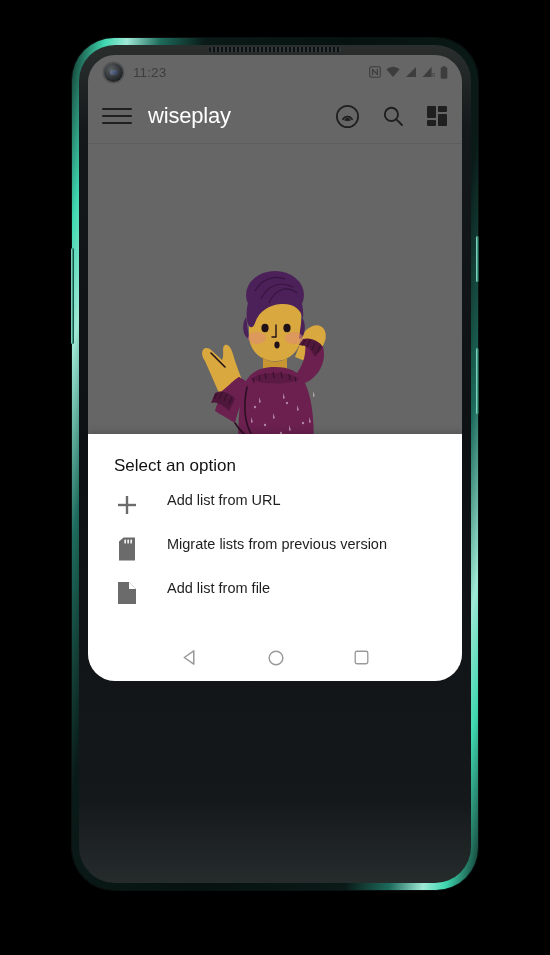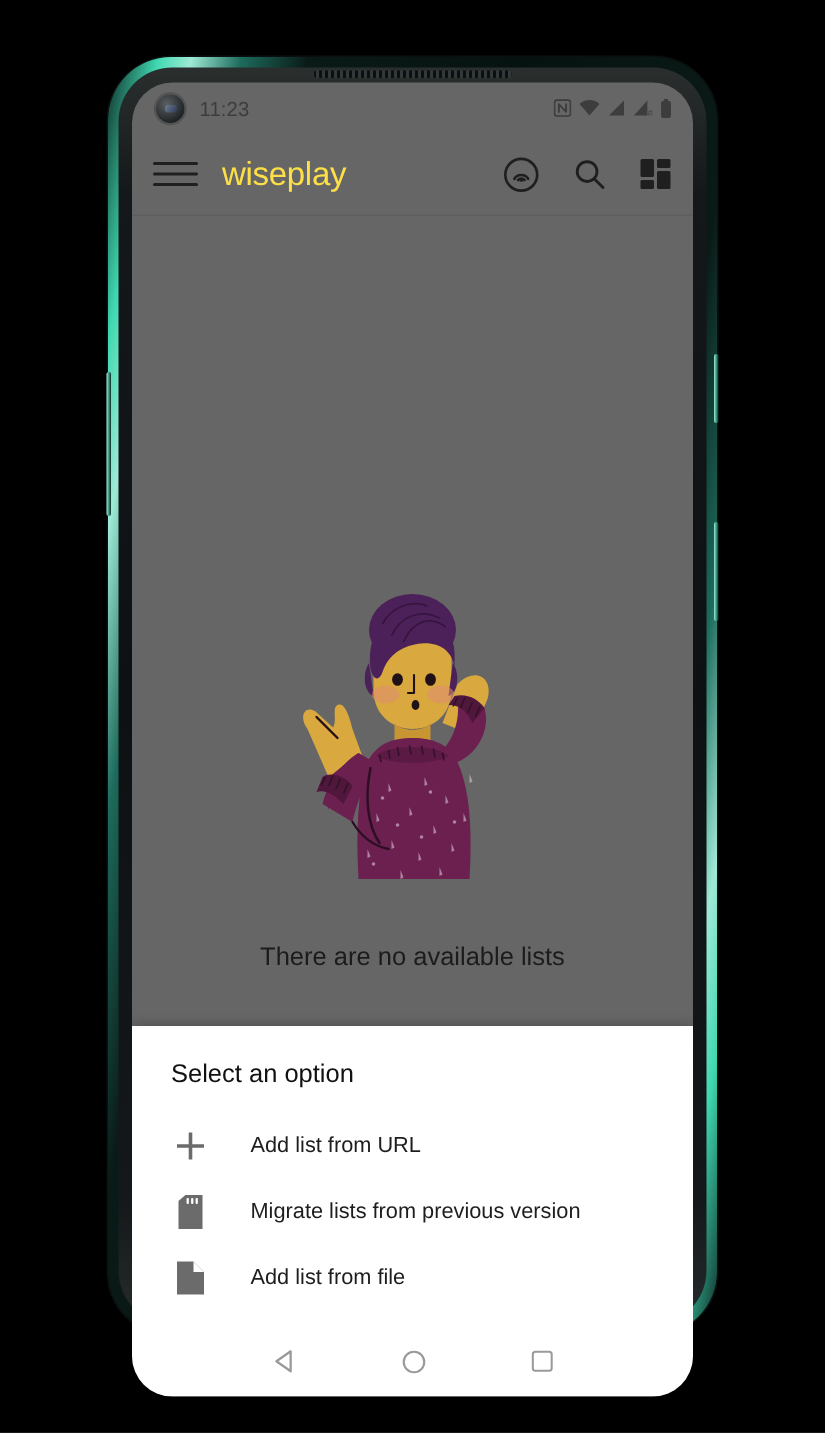--- a/index.html
+++ b/index.html
@@ -33,21 +33,21 @@
     width: 132px; height: 5px;
     border-radius: 3px;
     background: repeating-linear-gradient(90deg,#0b0d0e 0 2px,#31393a 2px 4px);
     opacity: 0.95;
   }
 
   
   #screen {
     position: absolute;
     left: 16px; top: 17px;
-    width: 374px; height: 876px;
+    width: 374px; height: 626px;
     border-radius: 27px;
     overflow: hidden;
     background: #666666;
   }
 
   
   .side-btn {
     position: absolute;
     width: 3px;
     border-radius: 2px;
@@ -99,21 +99,21 @@
   }
   #menu-button {
     width: 30px; height: 30px;
     display: flex; flex-direction: column; justify-content: center; gap: 5px;
     cursor: pointer;
   }
   #menu-button i { display:block; height: 2px; background: #1f1f1f; border-radius:1px; }
   #app-title {
     margin-left: 16px;
     font-size: 22px;
-    color: #fde047;
+    color: #ffffff;
     letter-spacing: -0.2px;
   }
   #toolbar-actions {
     margin-left: auto;
     display: flex; align-items: center; gap: 21px;
     color: #1f1f1f;
   }
   #toolbar-actions > span { cursor: pointer; display: flex; }
   #toolbar-actions svg { display: block; }
 
@@ -145,21 +145,21 @@
     padding: 22px 0 20px 0;
     box-shadow: 0 -2px 7px rgba(0,0,0,0.18);
   }
   #sheet-title {
     font-size: 17px;
     color: #111111;
     padding: 0 26px;
     margin-bottom: 16px;
   }
   .sheet-item {
-    display: flex; align-items: center;
+    display: flex; 
     height: 44px;
     padding: 0 26px;
     cursor: pointer;
   }
   .sheet-item-icon {
     width: 26px; height: 26px;
     flex: none;
     display: flex; align-items: center; justify-content: center;
     color: #6b6b6b;
   }

